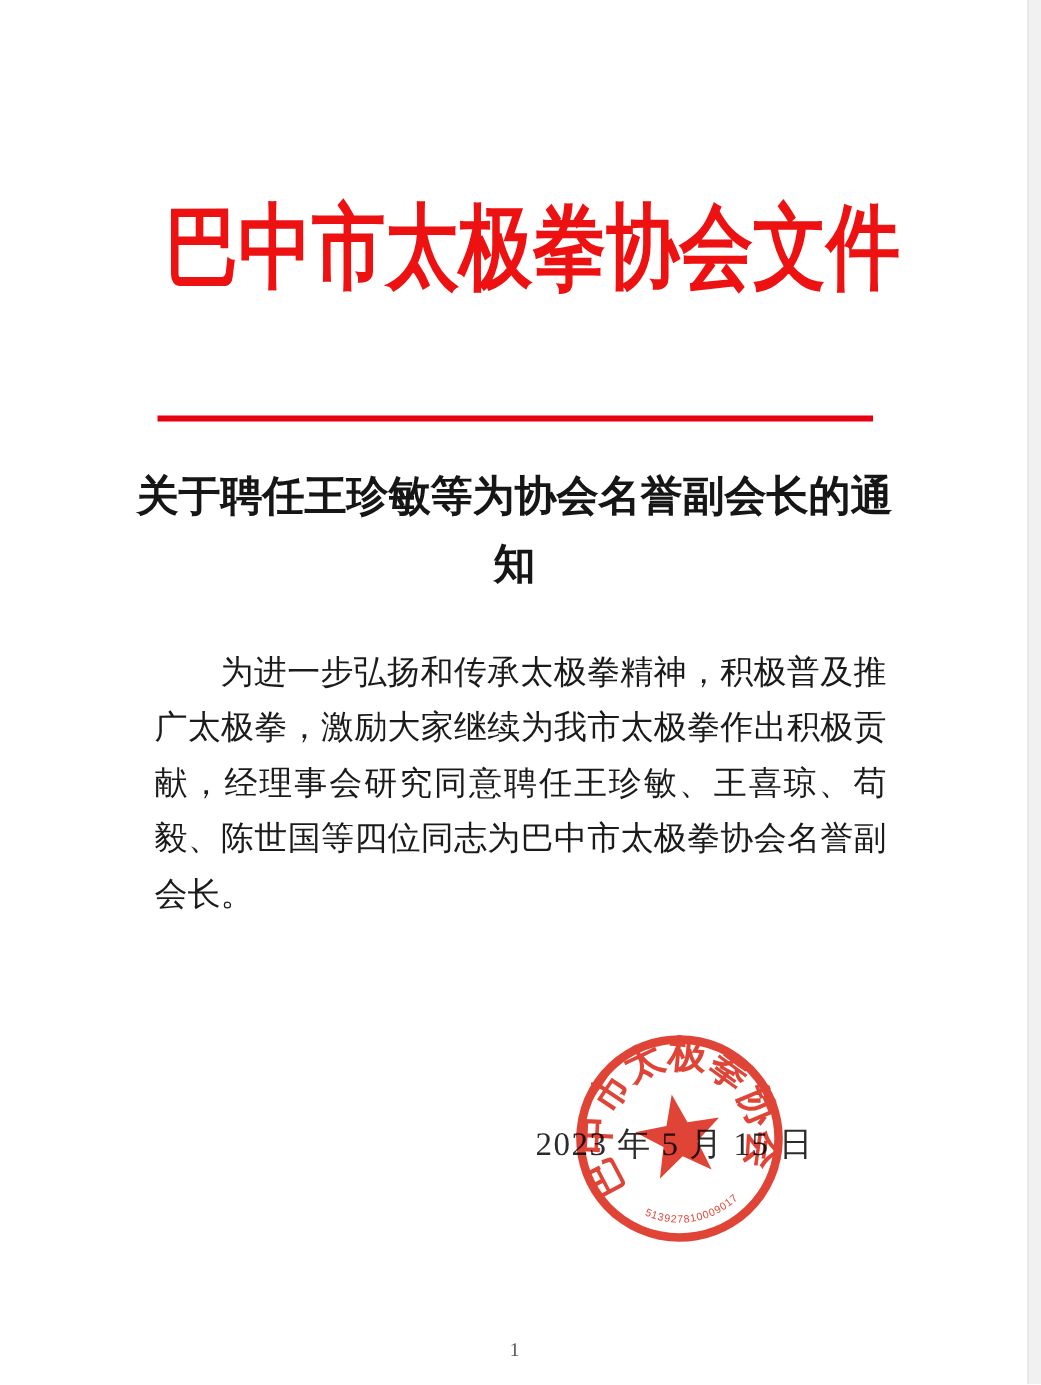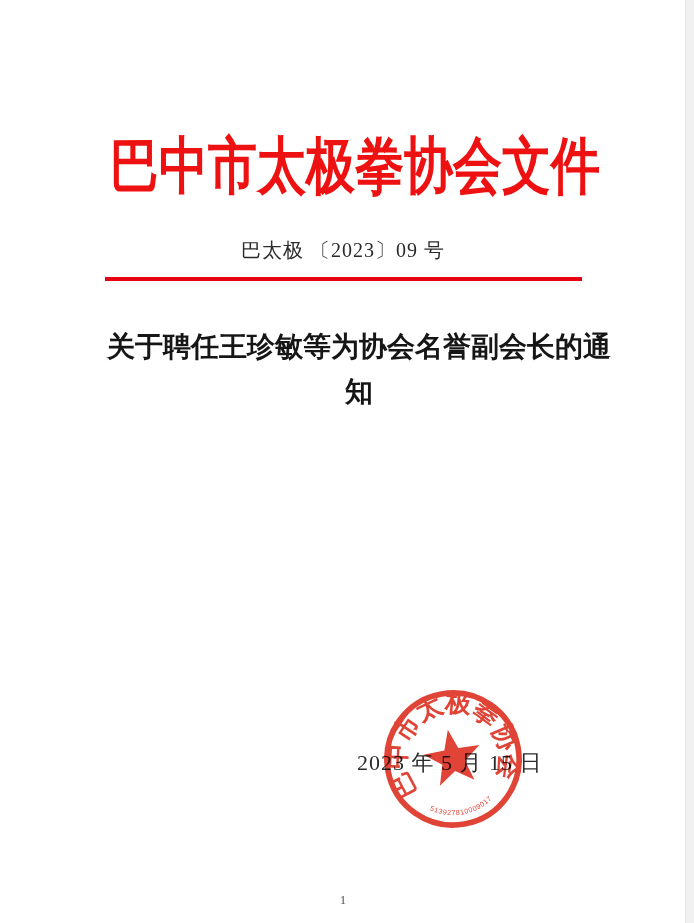--- a/index.html
+++ b/index.html
@@ -36,21 +36,21 @@
     font-size:20px;line-height:28px;
     letter-spacing:1px;
     color:#2a2a2a;
   }
   .red-rule{
     position:absolute;top:277px;left:105px;width:477px;height:4px;
     background:var(--rule_red,#e60012);
   }
   .notice-title{
     position:absolute;top:308px;left:calc(50% - 262px);width:516px;
-    margin:16px;text-align:center;
+    margin:0;text-align:center;
     font-family:"Liberation Sans", sans-serif;
     font-weight:bold;
     font-size:28px;line-height:45px;
     color:#161616;
   }
   .doc-body{
     position:absolute;top:429px;left:103px;width:488px;
     font-size:22px;line-height:37px;
     text-align:justify;
   }
@@ -92,27 +92,27 @@
 <body>
 
 <div class="page">
 
   <div class="edge-strip"></div>
 
   <h1 class="header-title">
     <span class="squeeze">巴中市太极拳协会文件</span>
   </h1>
 
-  <div class="doc-no">巴太极 〔2023〕09 号</div>
 
   <div class="red-rule"></div>
 
   <h2 class="notice-title">关于聘任王珍敏等为协会名誉副会长的通知</h2>
 
   <div class="doc-body">
+    <p>为进一步弘扬和传承太极拳精神，积极普及推广太极拳，激励大家继续为我市太极拳作出积极贡献，经理事会研究同意聘任王珍敏、王喜琼、苟毅、陈世国等四位同志为巴中市太极拳协会名誉副会长。</p>
   </div>
 
   <div class="issue-date">2023 年 5 月 15 日</div>
 
   <div class="seal">
     <svg viewBox="0 0 200 200">
       <circle class="ring" cx="100" cy="100" r="93"></circle>
       <path id="sealArcTop" d="M 47.2 141.3 A 67 67 0 1 1 152.8 141.3" fill="none"></path>
       <path id="sealArcBottom" d="M 46.1 157.8 A 79 79 0 0 0 153.9 157.8" fill="none"></path>
       <text class="orgtext" text-anchor="middle">

